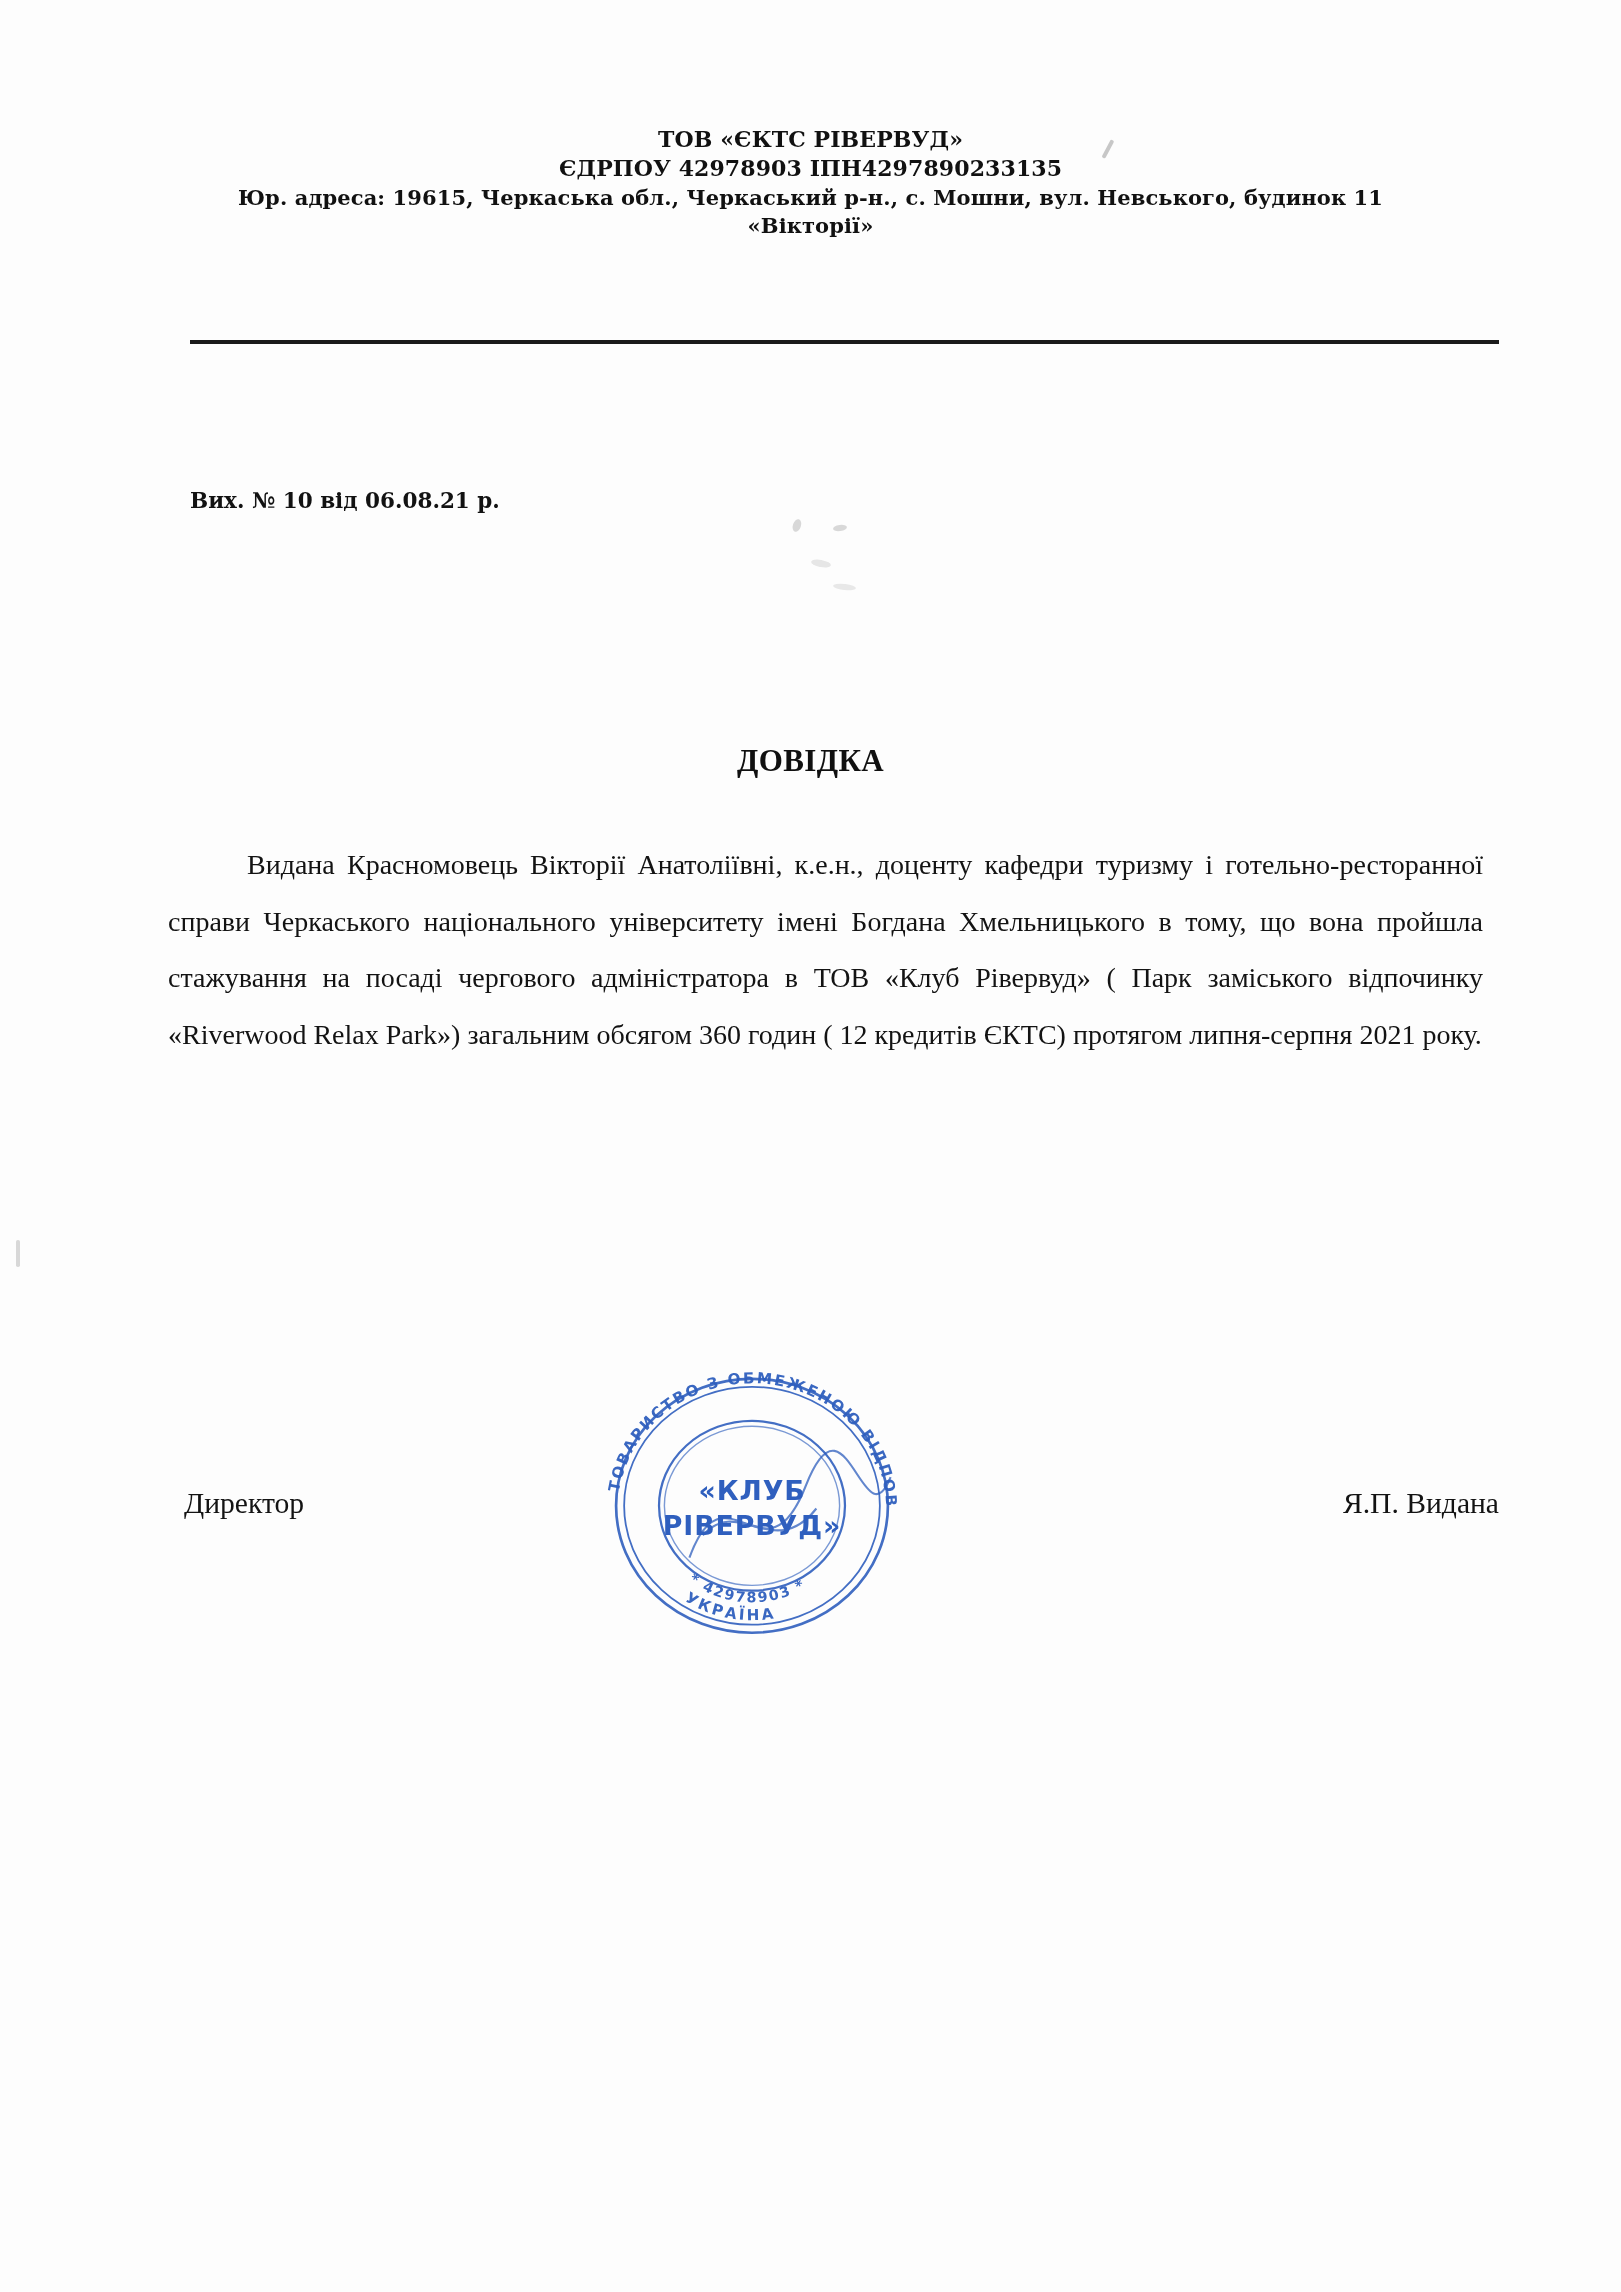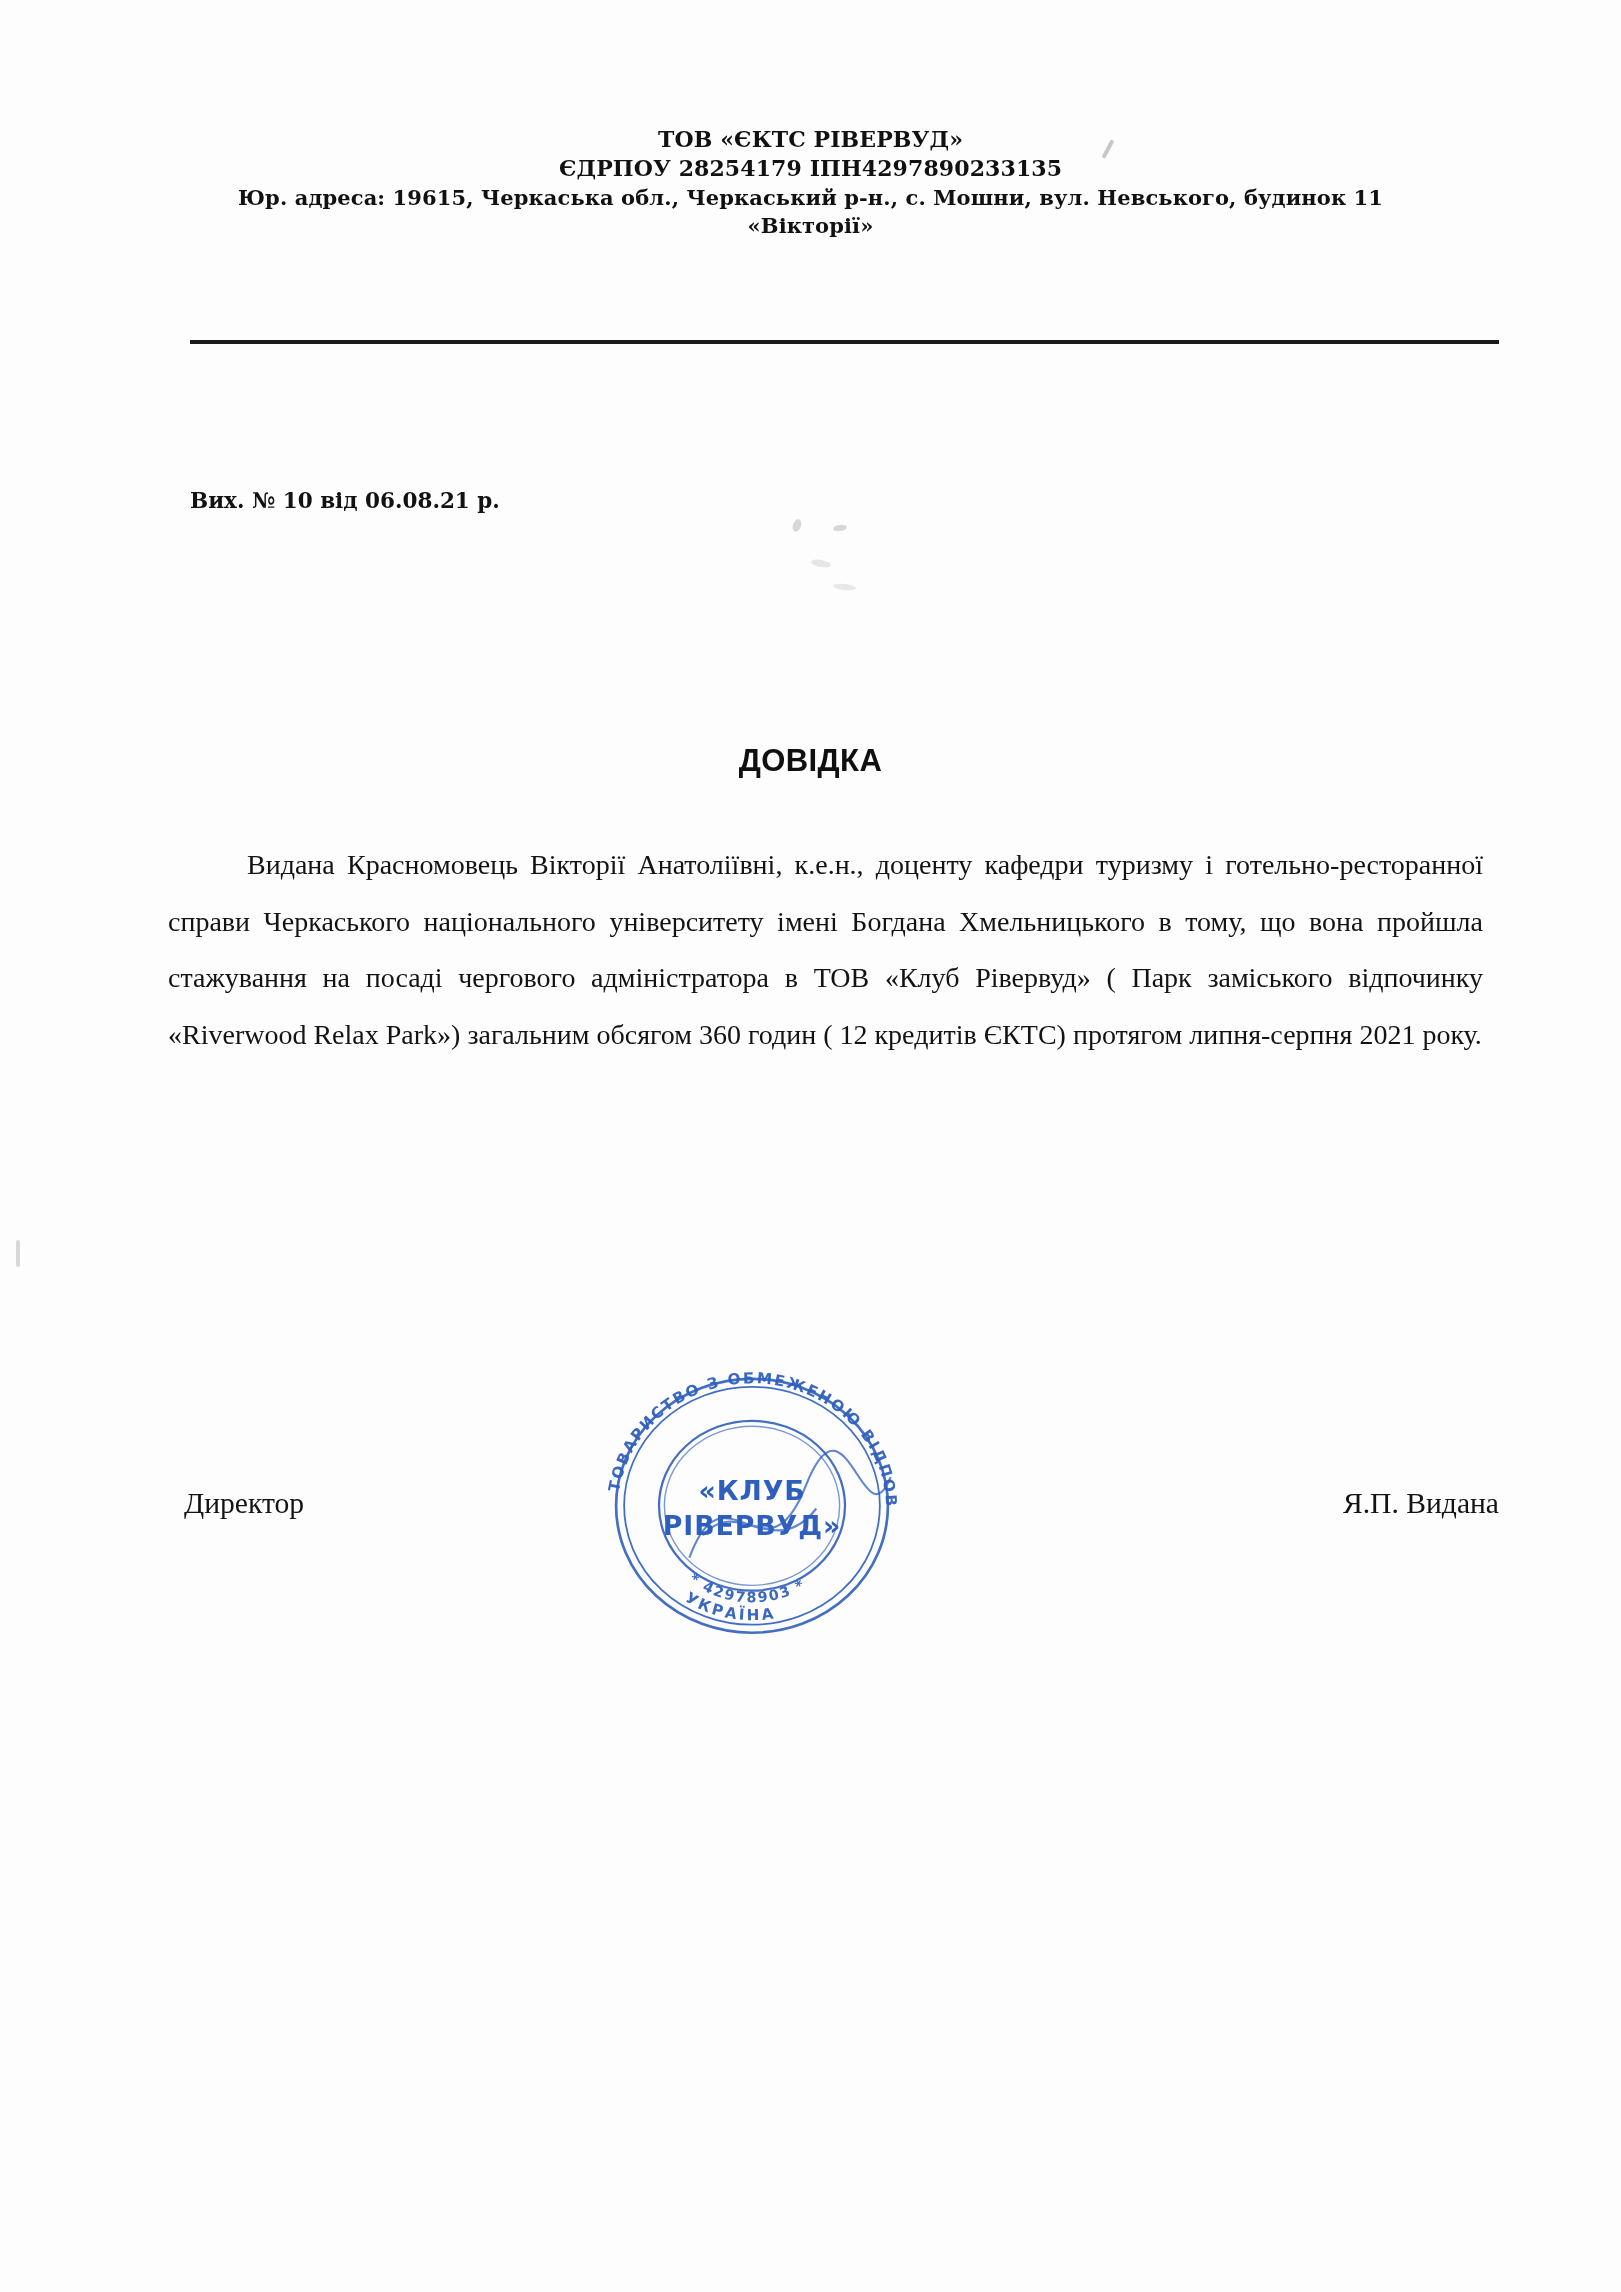--- a/index.html
+++ b/index.html
@@ -79,21 +79,21 @@
   .speck.s5 { top: 139px; left: 1106px; width: 3.6px; height: 19.7px; transform: rotate(28deg); opacity: 0.8; border-radius: 1.8px;}
   .speck.s6 { top: 1240px; left: 16px; width: 3.6px; height: 27px; opacity: 0.55; border-radius: 1.8px;}
 
   
   .doc-title {
     position: absolute;
     top: 743px;
     left: 0;
     width: 1621px;
     text-align: center;
-    font-family: Liberation Sans, sans-serif;
+    font-family: Liberation Serif, serif;
     font-weight: bold;
     font-size: 31px;
     letter-spacing: 0.4px;
     color: #101010;
   }
 
   
   .body-text {
     position: absolute;
     top: 837px;
@@ -141,21 +141,21 @@
     fill: #2f5fbe;
   }
 </style>
 </head>
 <body>
 
 <div class="page">
 
   <div class="letterhead">
     <div class="lh-line">ТОВ «ЄКТС РІВЕРВУД»</div>
-    <div class="lh-line">ЄДРПОУ 28254179 ІПН4297890233135</div>
+    <div class="lh-line">ЄДРПОУ 42978903 ІПН4297890233135</div>
     <div class="lh-line wide">Юр. адреса: 19615, Черкаська обл., Черкаський р-н., с. Мошни, вул. Невського, будинок 11</div>
     <div class="lh-line small">«Вікторії»</div>
   </div>
 
   <div class="rule"></div>
 
   <div class="speck s1"></div>
   <div class="speck s2"></div>
   <div class="speck s3"></div>
   <div class="speck s4"></div>

